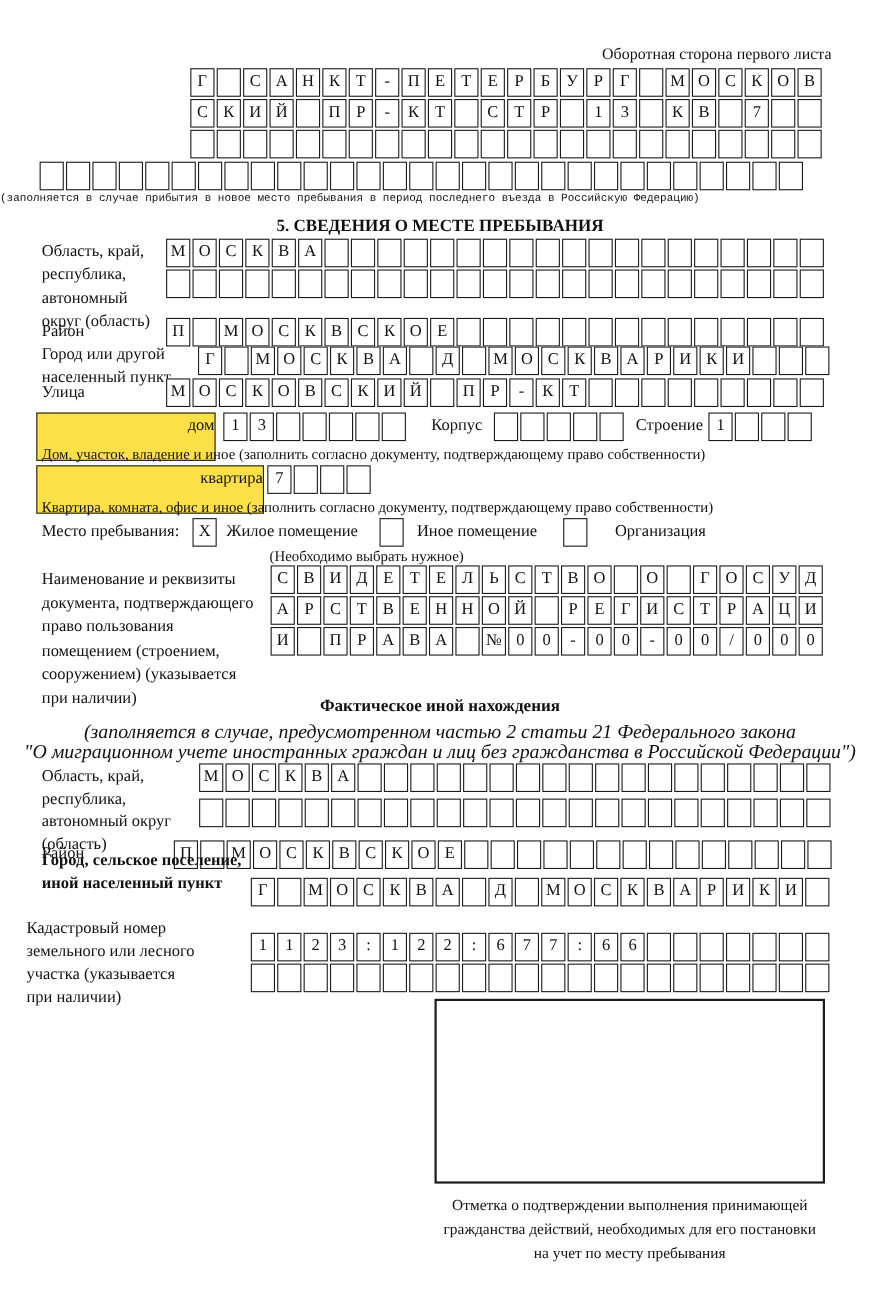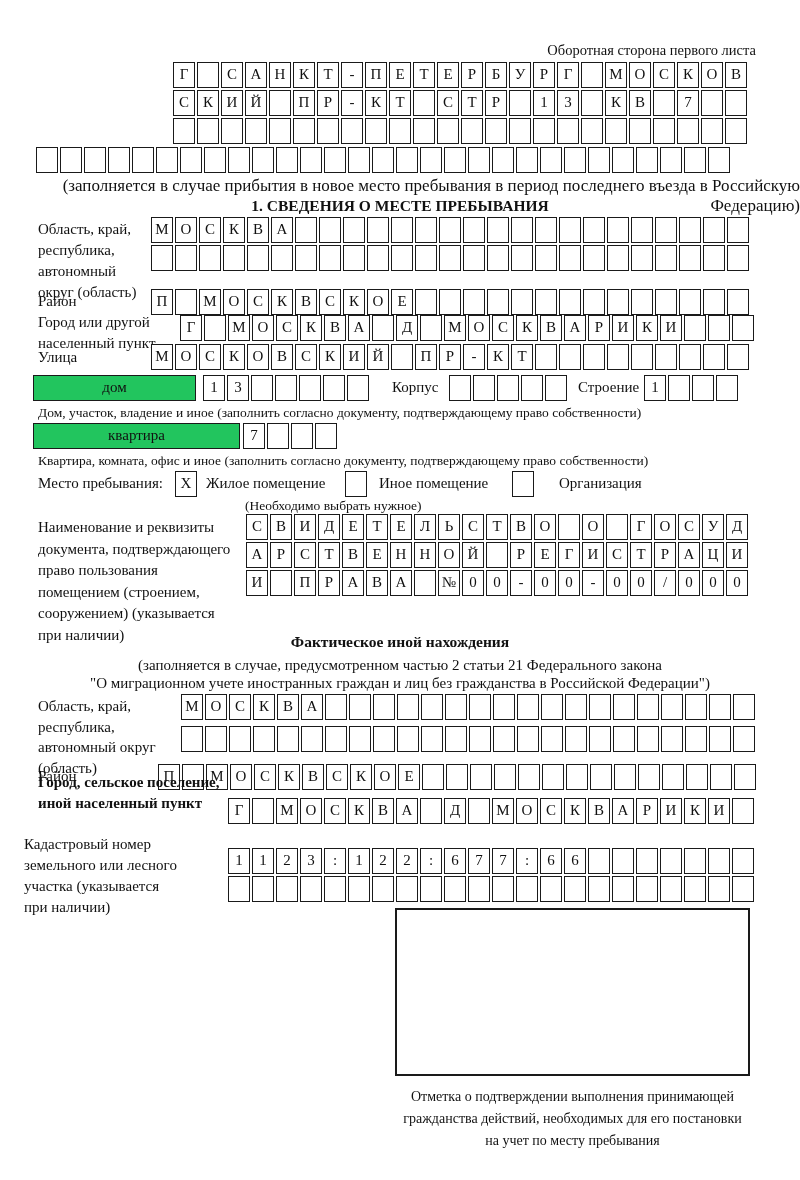--- a/index.html
+++ b/index.html
@@ -11,29 +11,29 @@
   .lbl{font-size:15px;line-height:21px;white-space:nowrap;}
   .lbl-sm{font-size:13px;line-height:18px;white-space:nowrap;}
   .boxrow{display:flex;}
   .cbox{
     box-sizing:border-box;display:inline-block;flex:0 0 auto;
     width:22px;height:26px;margin-right:2px;border:1.5px solid #1a1a1a;
     font-size:15px;line-height:23px;text-align:center;background:#fff;
   }
   .widebox{
     box-sizing:border-box;display:inline-block;border:1.5px solid #1a1a1a;
-    height:26px;font-size:15px;line-height:23px;text-align:center;background:#22c55e;
+    height:44px;font-size:15px;line-height:23px;text-align:right;background:#fde047;
   }
   .checkbox{
     box-sizing:border-box;display:inline-block;width:22px;height:26px;
     border:1.5px solid #1a1a1a;font-size:15px;line-height:23px;text-align:center;background:#fff;
   }
   .title{font-weight:bold;font-size:15.5px;text-align:center;width:800px;}
-  .center{text-align:right;width:800px;font-size:17px;}
-  .note-lines div{font-size:15px;line-height:18px;text-align:center;}
+  .center{text-align:left;width:800px;font-size:10px;font-family:Liberation Mono, monospace;}
+  .note-lines div{font-size:18px;line-height:18px;text-align:center;font-style:italic;}
   .mark-note div{font-size:14px;line-height:22px;text-align:center;}
   .markbox{box-sizing:border-box;border:2px solid #1a1a1a;background:#fff;}
 </style>
 </head>
 <body>
 
 <div class="page">
 
   <div class="abs lbl" style="top:40px;right:44px;font-size:14.5px;">Оборотная сторона первого листа</div>
 
@@ -141,21 +141,21 @@
       <span class="cbox"></span>
       <span class="cbox"></span>
       <span class="cbox"></span>
       <span class="cbox"></span>
       <span class="cbox"></span>
       <span class="cbox"></span>
       <span class="cbox"></span>
     </div>
   <div class="abs center" style="left:0;top:176px;">(заполняется в случае прибытия в новое место пребывания в период последнего въезда в Российскую Федерацию)</div>
 
-  <div class="abs title" style="left:0;top:197px;">1. СВЕДЕНИЯ О МЕСТЕ ПРЕБЫВАНИЯ</div>
+  <div class="abs title" style="left:0;top:197px;">5. СВЕДЕНИЯ О МЕСТЕ ПРЕБЫВАНИЯ</div>
 
   <div class="abs lbl" style="left:38px;top:219px;">
       <div>Область, край,</div>
       <div>республика,</div>
       <div>автономный</div>
       <div>округ (область)</div>
     </div>
   <div class="abs boxrow" style="left:151px;top:217px;">
       <span class="cbox">М</span>
       <span class="cbox">О</span>

